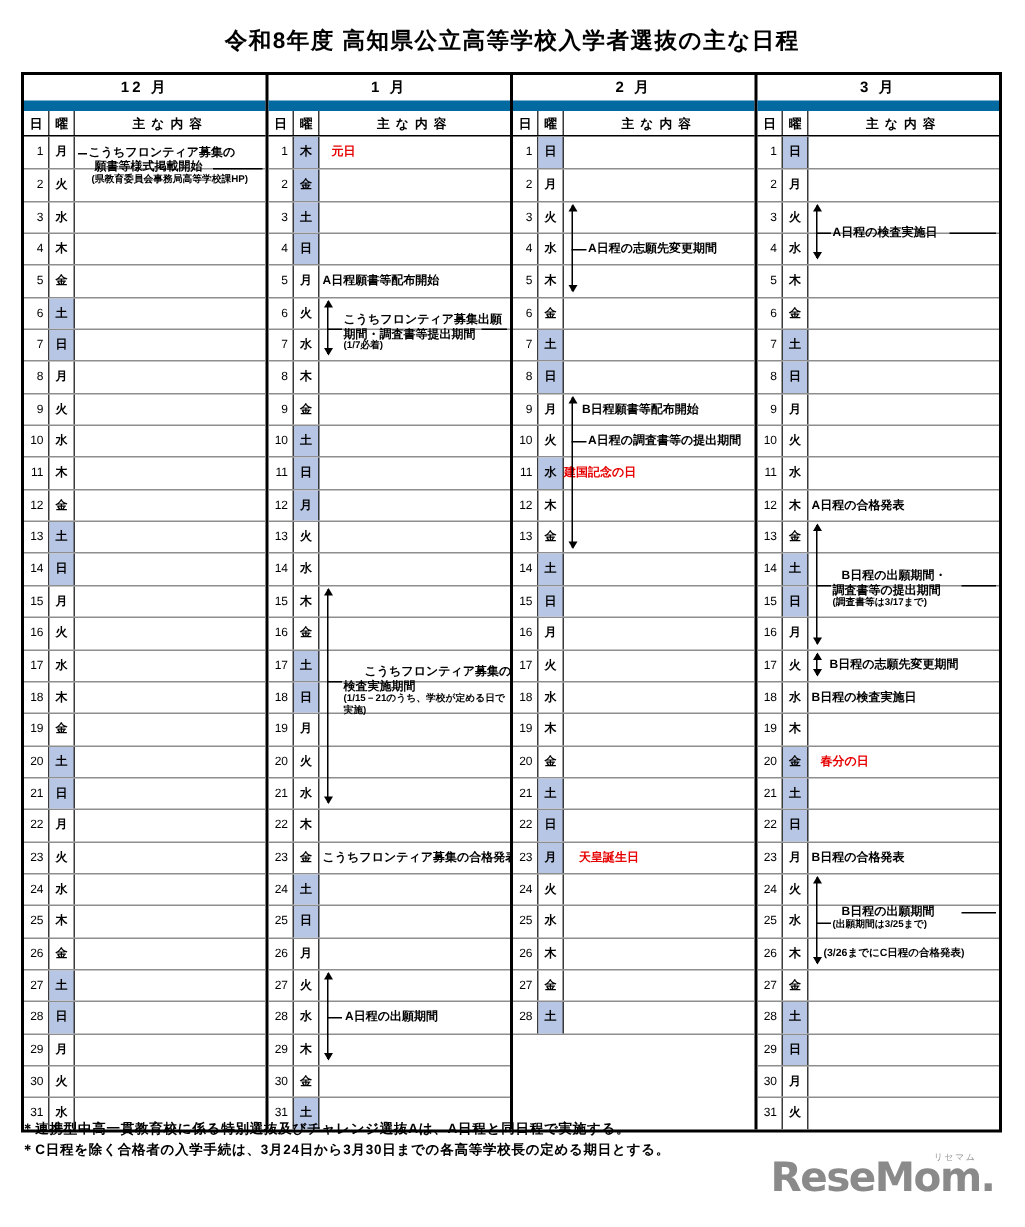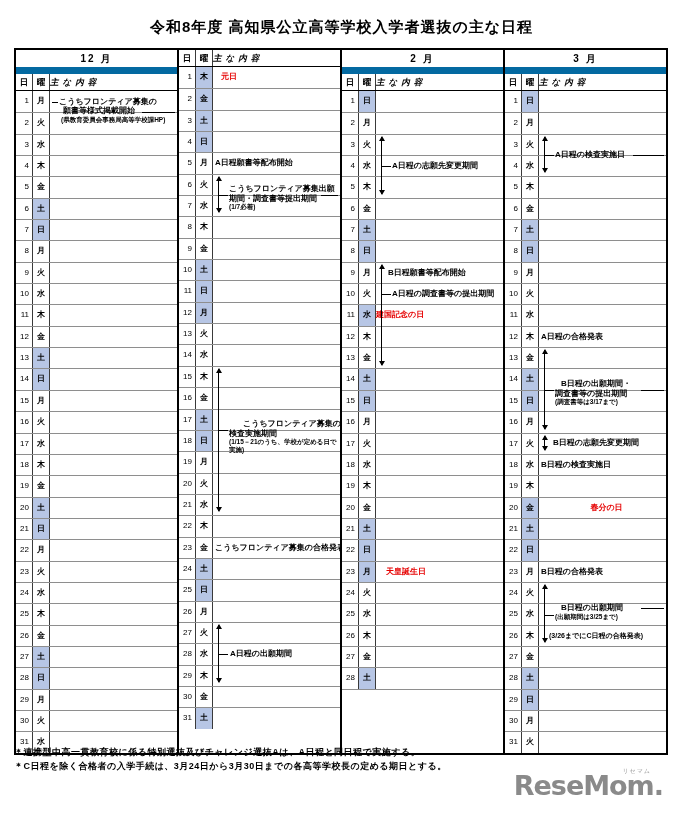--- a/index.html
+++ b/index.html
@@ -9,21 +9,21 @@
          font-size:15px;font-weight:bold;letter-spacing:1px;}
   .calendar{position:absolute;left:14px;top:48px;width:654px;display:flex;
             border:2px solid #000;box-sizing:border-box;background:#fff;}
   .month-col{flex:1;border-left:2px solid #000;min-width:0;}
   .month-col:first-child{border-left:none;}
   .month-header{height:17px;line-height:17px;text-align:center;font-size:10px;
                 font-weight:bold;letter-spacing:2px;border-bottom:7px solid #0369a1;}
   .sub-header{display:flex;height:16px;border-bottom:1px solid #000;
               font-size:8.5px;font-weight:bold;}
   .sub-header .c-day,.sub-header .c-wd{line-height:16px;text-align:center;padding:0;}
-  .sub-header .c-content{line-height:16px;letter-spacing:4px;font-style:italic;}
+  .sub-header .c-content{line-height:16px;text-align:center;letter-spacing:4px;}
   .c-day{width:17px;border-right:1px solid #3a3a3a;box-sizing:border-box;}
   .c-wd{width:17px;border-right:1px solid #3a3a3a;box-sizing:border-box;}
   .c-content{flex:1;min-width:0;}
   .rows{position:relative;height:662px;overflow:hidden;}
   .row{display:flex;height:21.35px;box-sizing:border-box;border-top:1px solid var(--line,#8e8e8e);}
   .row:first-child{border-top:none;}
   .row .c-day{font-size:8px;text-align:right;padding-right:3px;line-height:20.5px;}
   .row .c-wd{font-size:8px;font-weight:bold;text-align:center;line-height:20.5px;}
   .hl{background:var(--weekend,#b7c6e5);}
   .filler{border-top:1px solid var(--line,#8e8e8e);}
@@ -217,20 +217,21 @@
           <div class="ann-hline" style="top: 10.675px; left: 36px; width: 6px;"></div>
           <div class="ann-hline" style="top: 21.35px; left: 126px; right: 2px;"></div>
           <div class="ann-label" style="left: 43px; top: 5.7645px;">
             <div>こうちフロンティア募集の</div>
             <div style="padding-left: 4px;">願書等様式掲載開始</div>
             <div class="small" style="padding-left: 2px;">(県教育委員会事務局高等学校課HP)</div>
           </div>
         </div>
       </div>
       <div class="month-col">
+        <div class="month-header">1 月</div>
         <div class="sub-header">
           <div class="c-day">日</div>
           <div class="c-wd">曜</div>
           <div class="c-content">主な内容</div>
         </div>
         <div class="rows">
           <div class="row">
             <div class="c-day">1</div>
             <div class="c-wd hl">木</div>
             <div class="c-content">
@@ -684,21 +685,21 @@
           </div>
           <div class="row">
             <div class="c-day">19</div>
             <div class="c-wd">木</div>
             <div class="c-content"></div>
           </div>
           <div class="row">
             <div class="c-day">20</div>
             <div class="c-wd hl">金</div>
             <div class="c-content">
-              <span class="ev red" style="padding-left: 8px; text-align: center;">春分の日</span>
+              <span class="ev red" style="padding-left: 8px;">春分の日</span>
             </div>
           </div>
           <div class="row">
             <div class="c-day">21</div>
             <div class="c-wd hl">土</div>
             <div class="c-content"></div>
           </div>
           <div class="row">
             <div class="c-day">22</div>
             <div class="c-wd hl">日</div>

